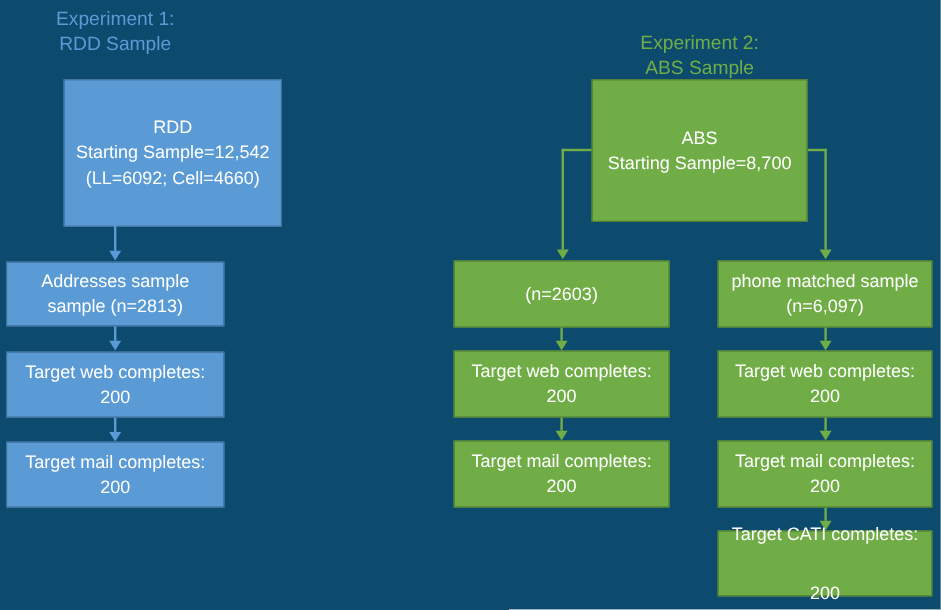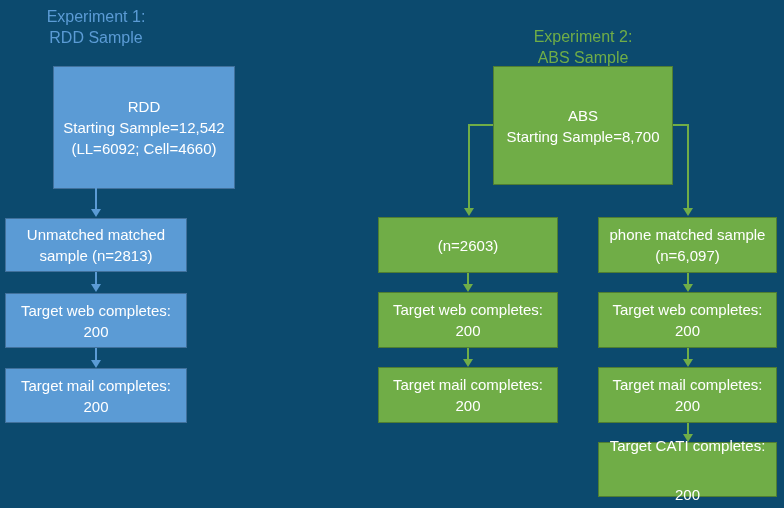--- a/index.html
+++ b/index.html
@@ -100,21 +100,21 @@
 
   <div class="node blue" style="left:5px; top:66px; width:182px; height:123px;margin-left:48px;">
     <div class="ln">RDD</div>
     <div class="ln">Starting Sample=12,542</div>
     <div class="ln">(LL=6092; Cell=4660)</div>
   </div>
 
   <div class="varrow blue-a" style="left:95px; top:183px; height:26px;"></div>
 
   <div class="node blue" style="left:5px; top:218px; width:182px; height:54px;">
-    <div class="ln">Unmatched matched</div>
+    <div class="ln">Addresses sample</div>
     <div class="ln">sample (n=2813)</div>
   </div>
 
   <div class="varrow blue-a" style="left:95px; top:272px; height:12px;"></div>
 
   <div class="node blue" style="left:5px; top:293px; width:182px; height:55px;">
     <div class="ln">Target web completes:</div>
     <div class="ln">200</div>
   </div>
 

